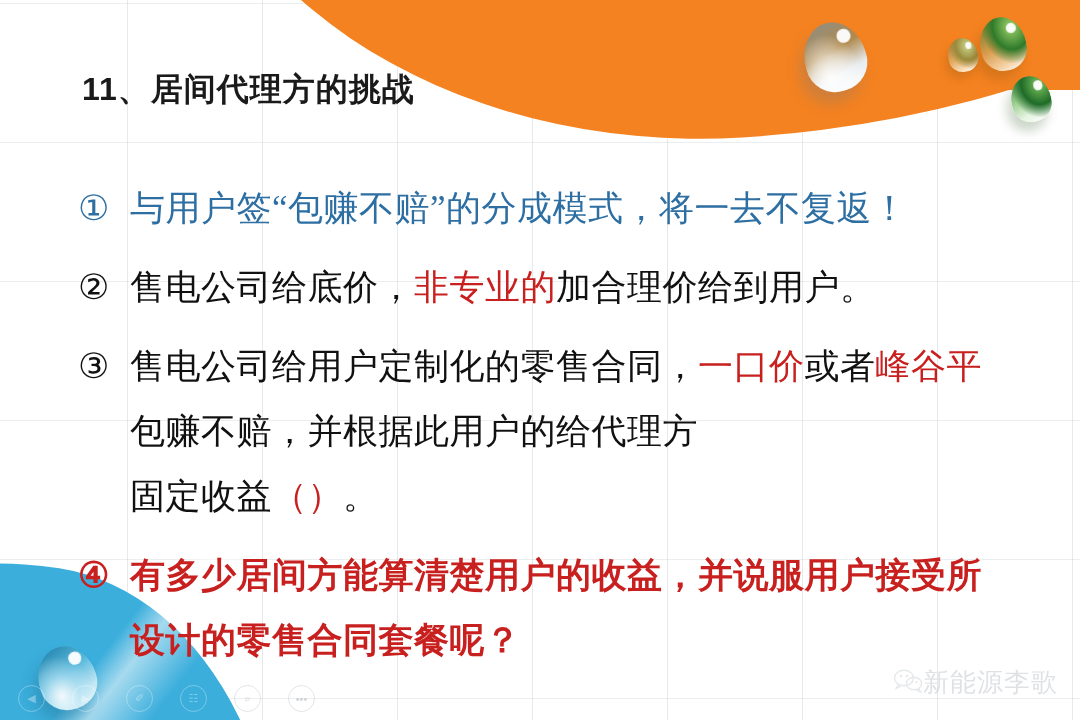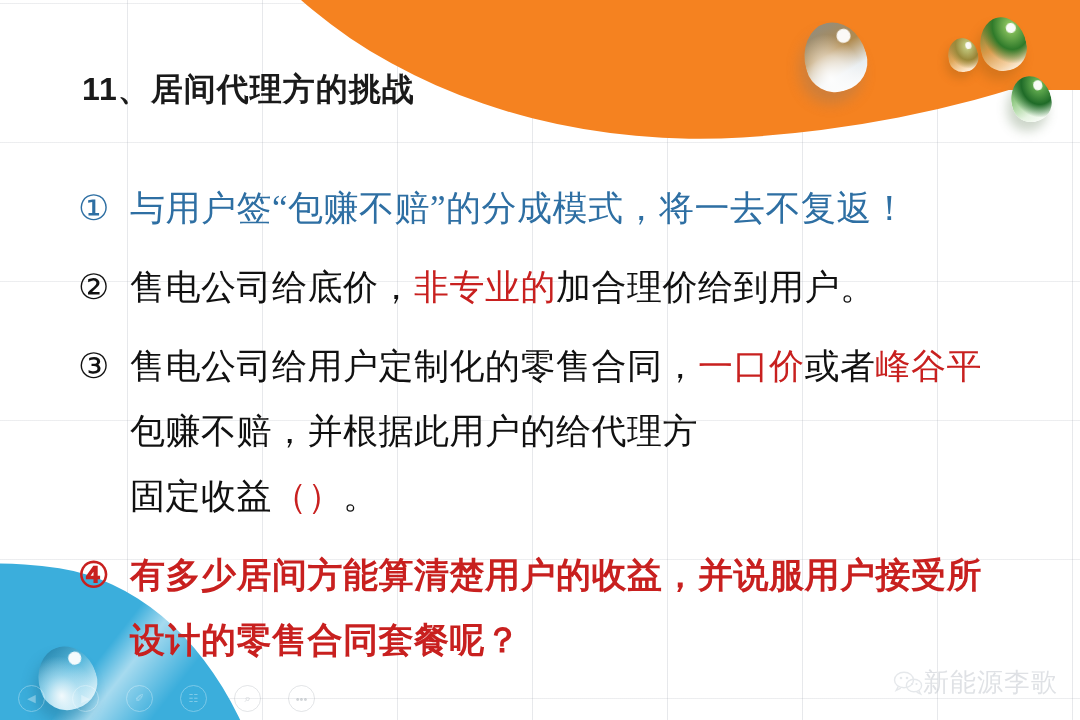--- a/index.html
+++ b/index.html
@@ -192,21 +192,21 @@
   .c-red   { color: #C8201F; }
   .bold    { font-weight: bold; }
 
   
   .watermark {
     position: absolute;
     right: 22px;
     bottom: 20px;
     z-index: 7;
     display: flex;
-    align-items: flex-end;
+    align-items: center;
     gap: 0;
     opacity: 0.42;
     color: #b9bfc6;
     pointer-events: none;
   }
   .wm-text {
     font-family: "Liberation Sans", "DejaVu Sans", sans-serif;
     font-size: 26px;
     letter-spacing: 1px;
     color: #b4bac2;

